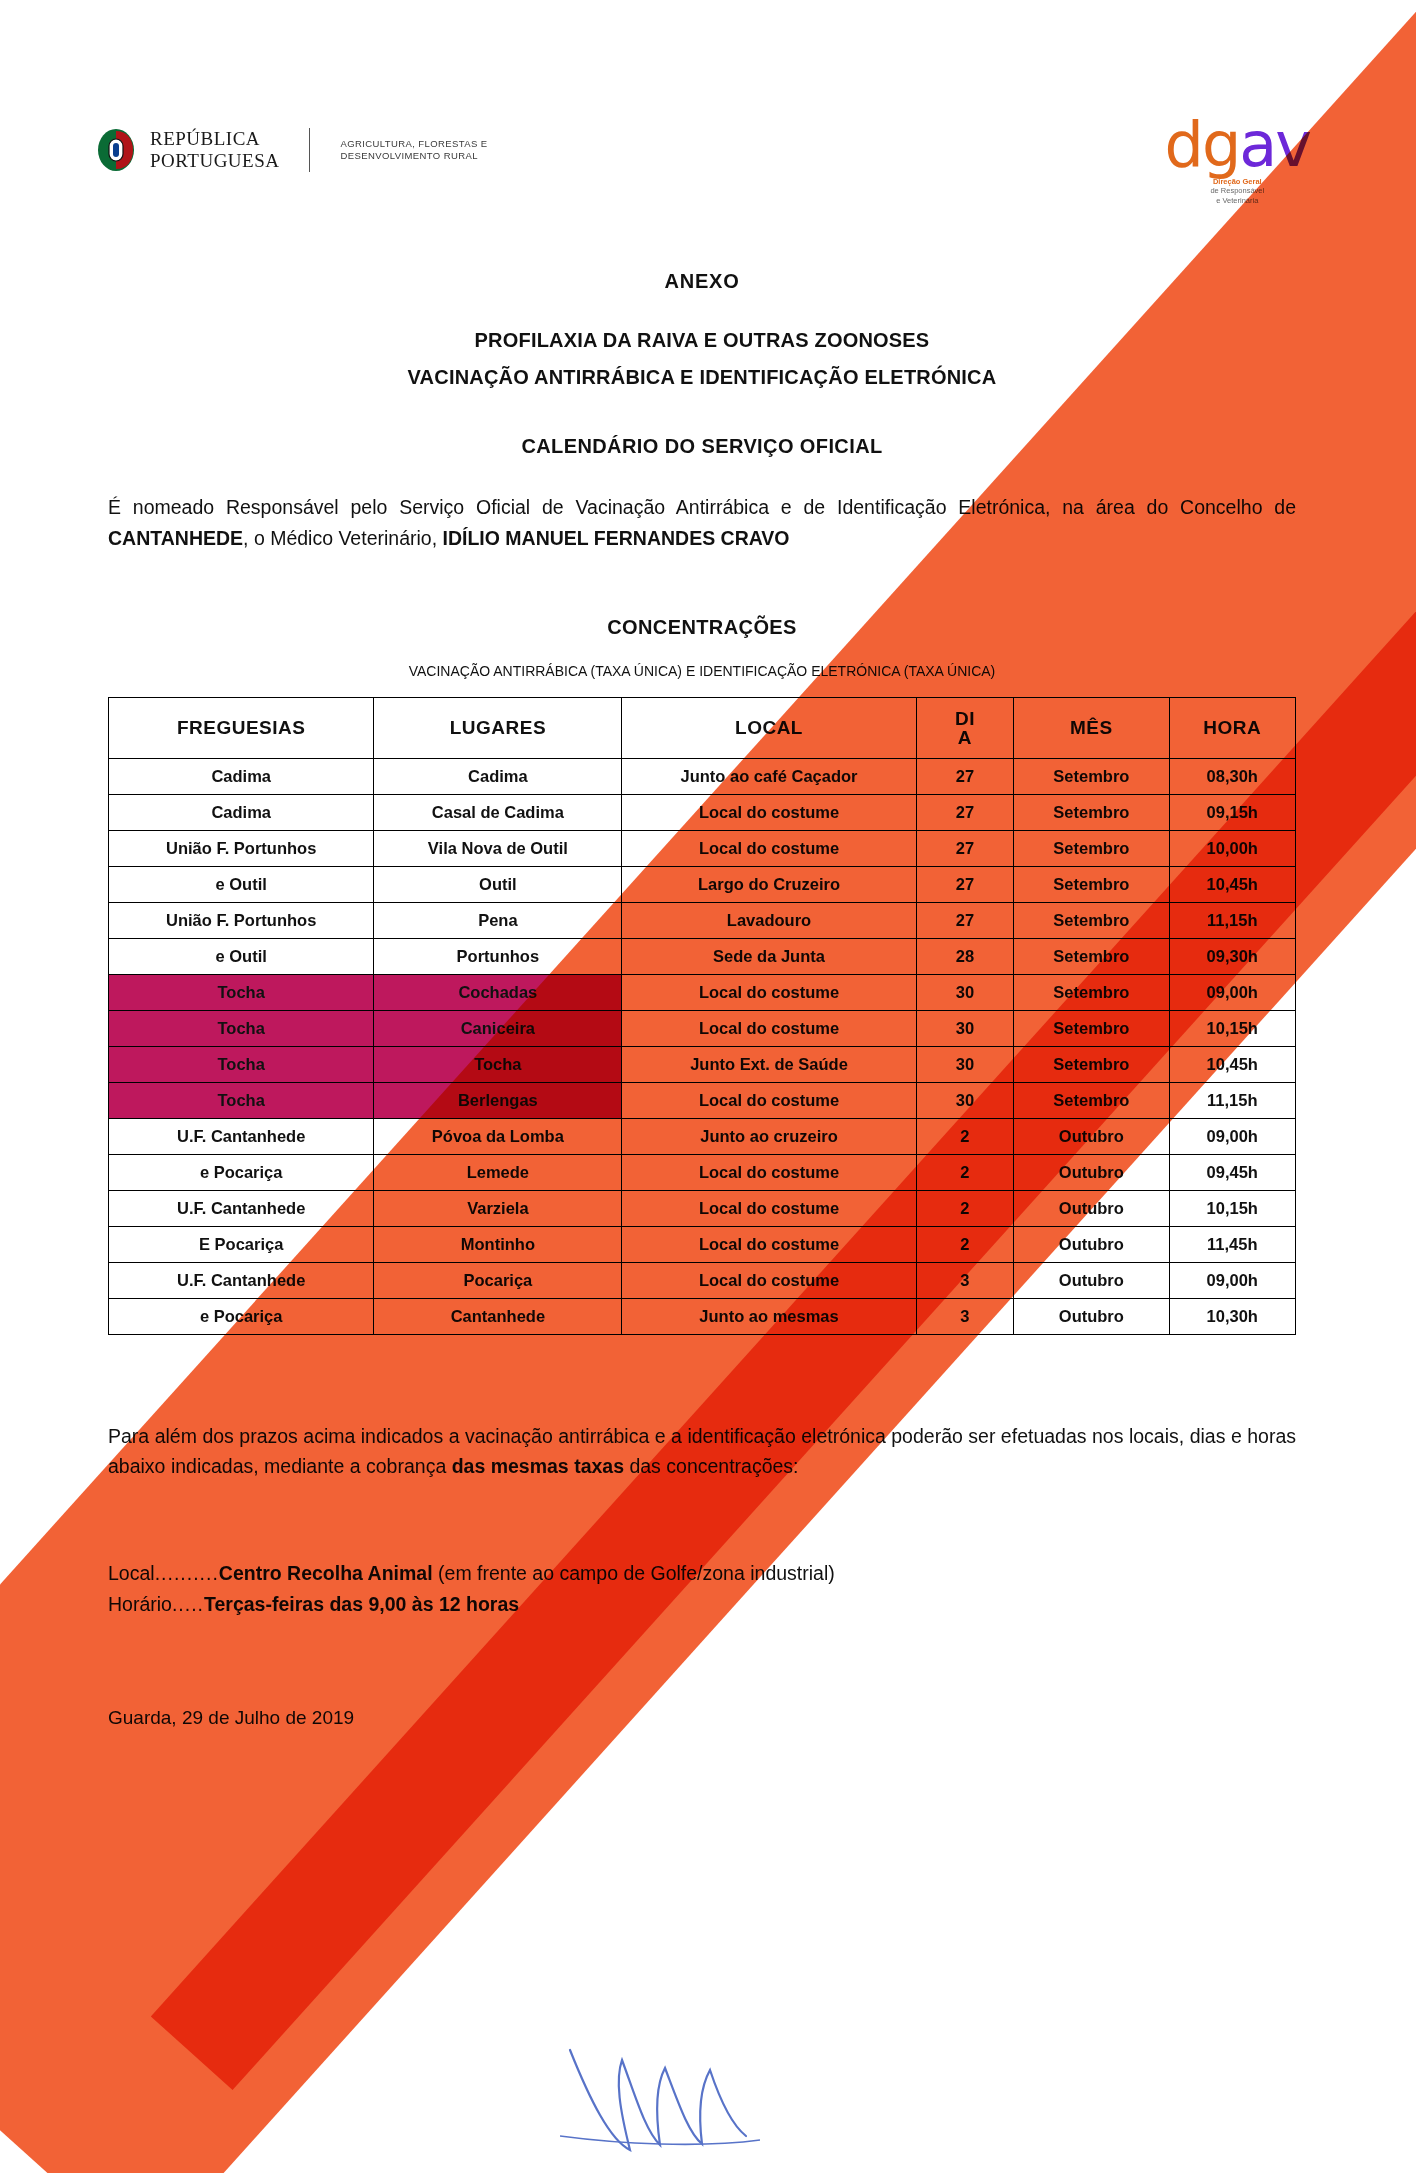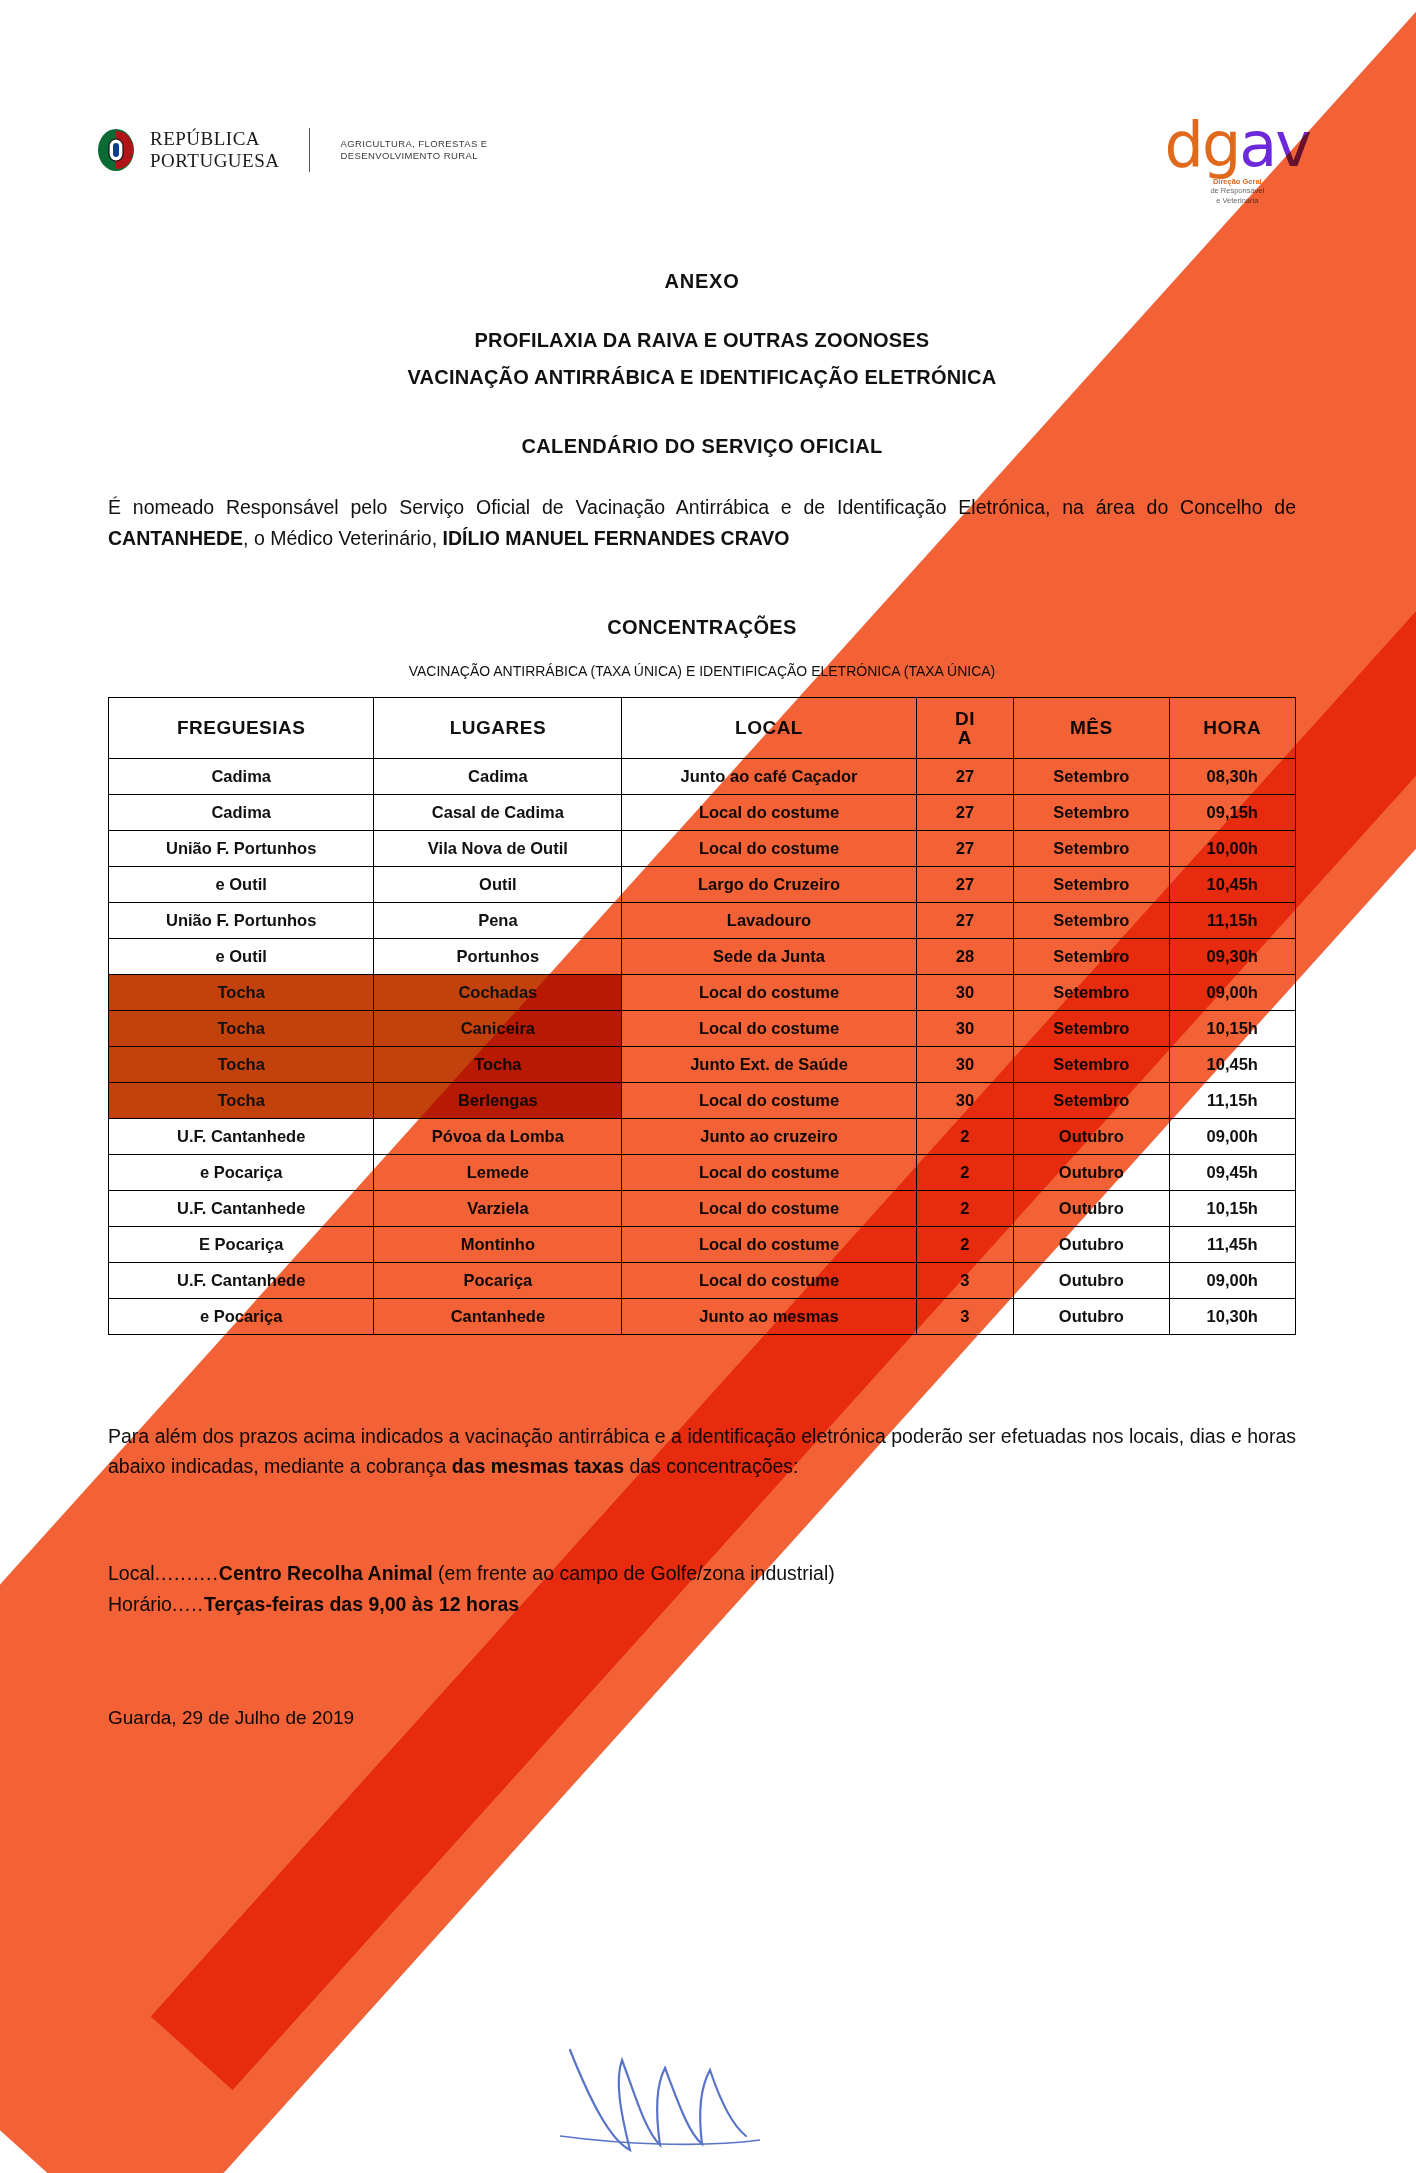--- a/index.html
+++ b/index.html
@@ -155,21 +155,21 @@
     height: 56px;
     vertical-align: middle;
   }
   th.c-freg { width: 22.5%; }
   th.c-lug  { width: 21%; }
   th.c-loc  { width: 25%; }
   th.c-dia  { width: 8%; }
   th.c-mes  { width: 13%; }
   th.c-hora { width: 10.5%; }
   .th-dia-inner { display:block; line-height:1.0; }
-  td.hl { background: #c2410c; }
+  td.hl { background: #be185d; }
 
   
   .lower {
     margin-top: 86px;
     font-size: 19.5px;
     line-height: 1.58;
     text-align: justify;
   }
   .lower b { font-weight: bold; }
   .localblock {

